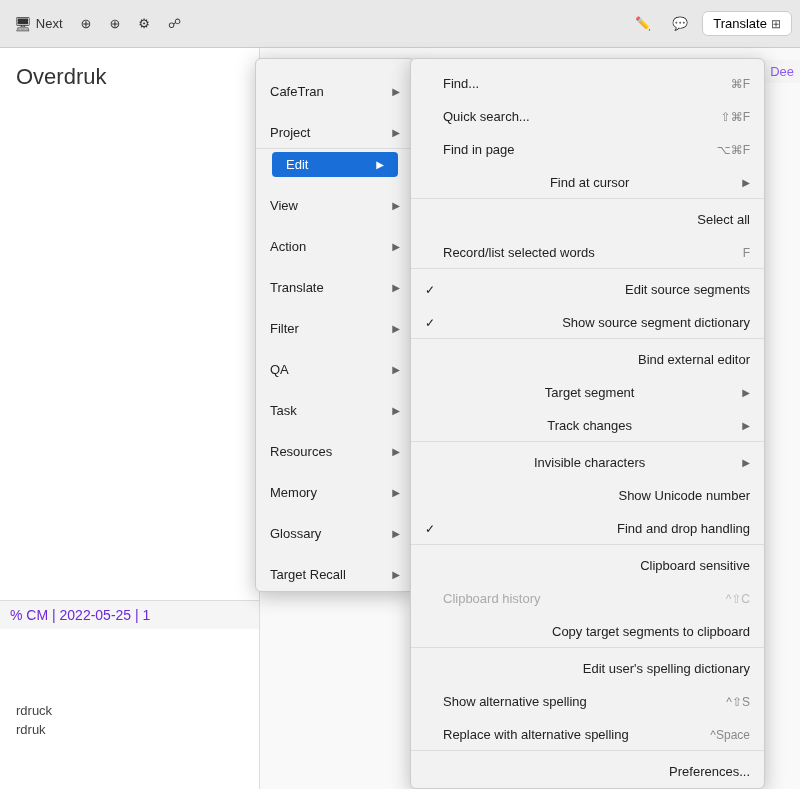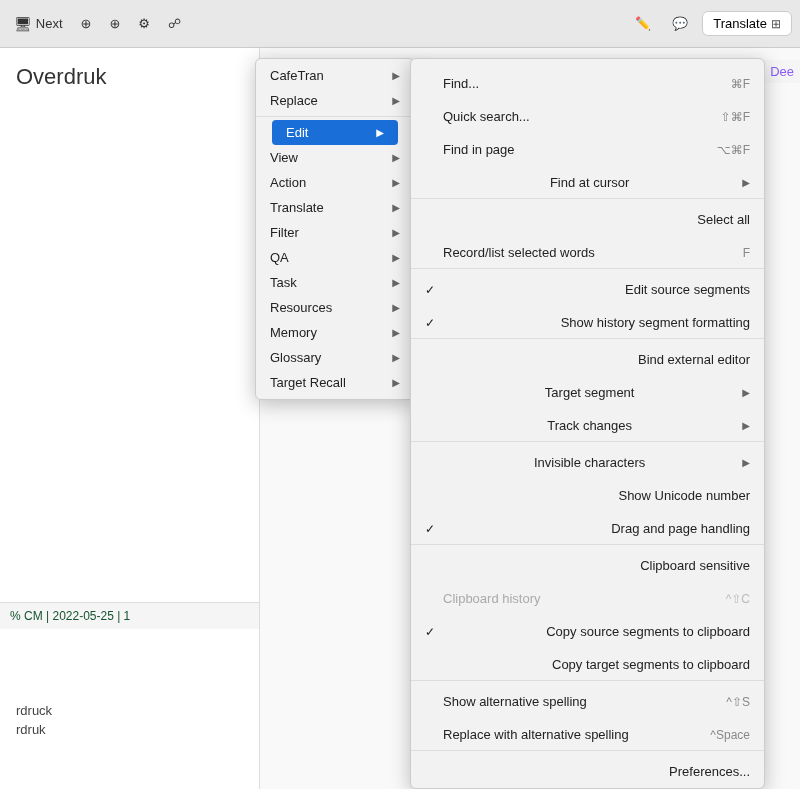--- a/index.html
+++ b/index.html
@@ -109,20 +109,21 @@
 
     .menu-item {
       display: flex;
       align-items: center;
       justify-content: space-between;
       padding: 5px 14px;
       cursor: pointer;
       color: #222;
       font-size: 13px;
       border-radius: 0;
+      margin-top: 16px;
     }
     .menu-item.active {
       background: #1a6ed8;
       color: white;
       border-radius: 4px;
       margin: 0 16px;
     }
     .menu-item .arrow { font-size: 10px; color: #666; }
     .menu-item.active .arrow { color: white; }
     .menu-separator {
@@ -211,21 +212,21 @@
     </div>
   </div>
 </div>
 
 <div class="main">
 
   <div class="editor-panel">
     <div class="editor-text">Overdruk</div>
 
     <div style="position: absolute; bottom: 160px; left: 0; right: 0; border-top: 1px solid #ddd; padding: 6px 10px; background: #f5f5f5;">
-      <div style="color: #14532d; font-size: 12px;">% CM | 2022-05-25 | 1</div>
+      <div style="color: #6d28d9; font-size: 14px;">% CM | 2022-05-25 | 1</div>
     </div>
 
     <div style="position: absolute; bottom: 40px; left: 0; right: 0; padding: 8px 16px;">
       <div class="match-item">rdruck</div>
       <div class="match-item">rdruk</div>
     </div>
   </div>
 
   <div class="right-panel">
     <div style="position: absolute; top: 60px; right: 0; font-size: 13px; color: #8b5cf6; background: #f5f5f5; padding: 4px 6px; border-left: 1px solid #ddd;">Dee</div>
@@ -234,21 +235,21 @@
 
   <div class="menu-overlay">
 
     <div class="main-menu">
 
       <div class="menu-item">
         <span>CafeTran</span>
         <span class="arrow">▶</span>
       </div>
       <div class="menu-item">
-        <span>Replace</span>
+        <span>Project</span>
         <span class="arrow">▶</span>
       </div>
       <div class="menu-separator"></div>
       <div class="menu-item active">
         <span>Edit</span>
         <span class="arrow">▶</span>
       </div>
       <div class="menu-item">
         <span>View</span>
         <span class="arrow">▶</span>
@@ -317,21 +318,21 @@
       <div class="sub-item">
         <span>Record/list selected words</span>
         <span class="shortcut">F</span>
       </div>
       <div class="sub-separator"></div>
 
       <div class="sub-item checked">
         <span>Edit source segments</span>
       </div>
       <div class="sub-item checked">
-        <span>Show history segment formatting</span>
+        <span>Show source segment dictionary</span>
       </div>
       <div class="sub-separator"></div>
 
       <div class="sub-item">
         <span>Bind external editor</span>
       </div>
       <div class="sub-item">
         <span>Target segment</span>
         <span class="arrow">▶</span>
       </div>
@@ -342,39 +343,39 @@
       <div class="sub-separator"></div>
 
       <div class="sub-item">
         <span>Invisible characters</span>
         <span class="arrow">▶</span>
       </div>
       <div class="sub-item">
         <span>Show Unicode number</span>
       </div>
       <div class="sub-item checked">
-        <span>Drag and page handling</span>
+        <span>Find and drop handling</span>
       </div>
       <div class="sub-separator"></div>
 
       <div class="sub-item">
         <span>Clipboard sensitive</span>
       </div>
       <div class="sub-item disabled">
         <span>Clipboard history</span>
         <span class="shortcut">^⇧C</span>
       </div>
-      <div class="sub-item checked">
-        <span>Copy source segments to clipboard</span>
-      </div>
       <div class="sub-item">
         <span>Copy target segments to clipboard</span>
       </div>
       <div class="sub-separator"></div>
 
+      <div class="sub-item">
+        <span>Edit user's spelling dictionary</span>
+      </div>
       <div class="sub-item">
         <span>Show alternative spelling</span>
         <span class="shortcut">^⇧S</span>
       </div>
       <div class="sub-item">
         <span>Replace with alternative spelling</span>
         <span class="shortcut">^Space</span>
       </div>
       <div class="sub-separator"></div>
 

